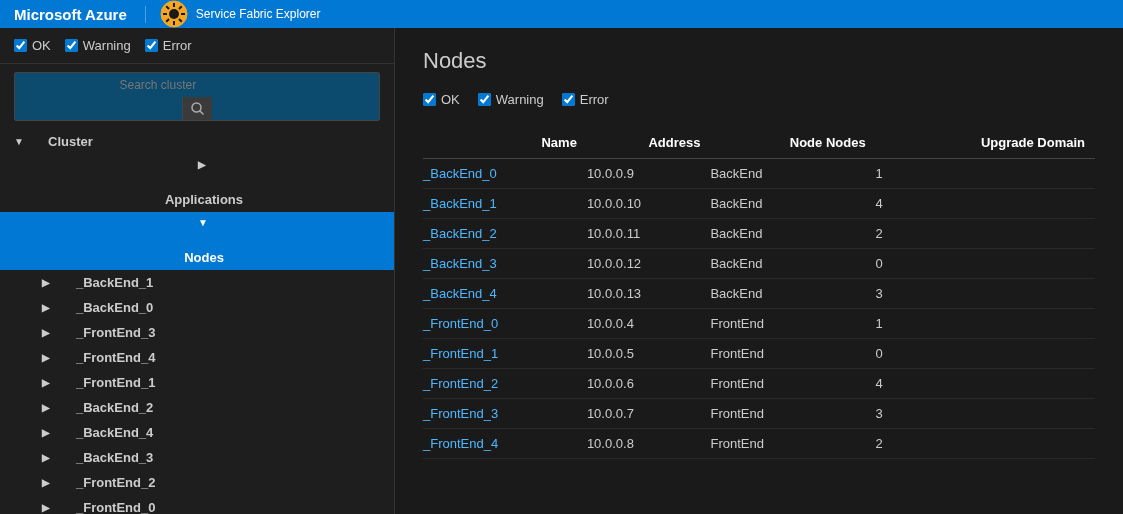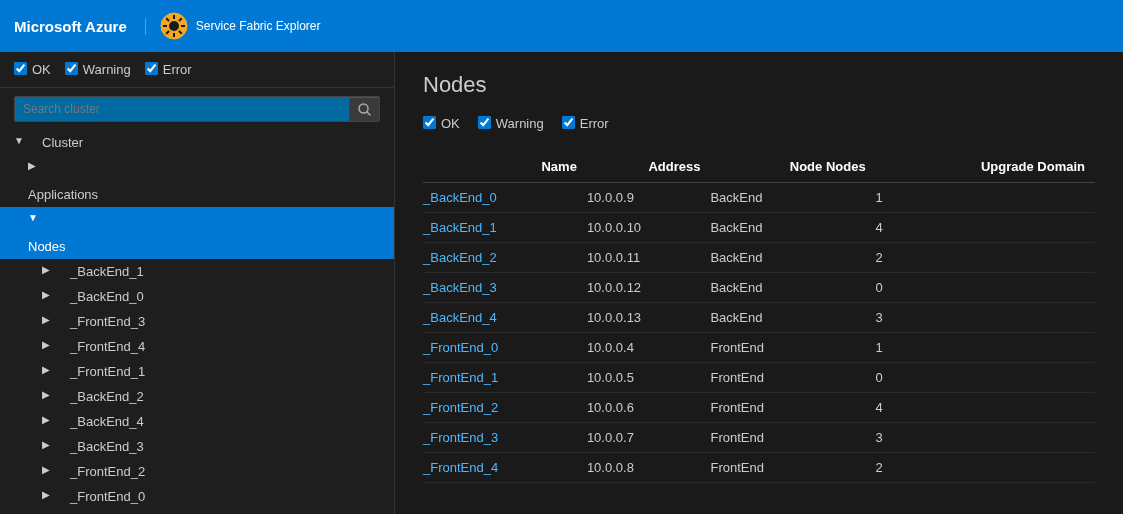--- a/index.html
+++ b/index.html
@@ -13,21 +13,21 @@
       overflow: hidden;
       display: flex;
       flex-direction: column;
     }
 
     
     .header {
       background: #0078d4;
       display: flex;
       align-items: center;
-      height: 52px;
+      height: 28px;
       padding: 0 14px;
       gap: 0;
     }
     .header-azure {
       color: white;
       font-size: 15px;
       font-weight: 600;
       padding-right: 18px;
       border-right: 1px solid rgba(255,255,255,0.3);
       margin-right: 14px;
@@ -64,36 +64,37 @@
     .sidebar-filter {
       display: flex;
       align-items: center;
       gap: 14px;
       padding: 10px 14px;
       border-bottom: 1px solid #333;
     }
 
     .checkbox-item {
       display: flex;
-      align-items: flex-start;
+      align-items: center;
       gap: 5px;
       cursor: pointer;
     }
     .checkbox-item input[type="checkbox"] {
       accent-color: #0078d4;
       cursor: pointer;
     }
 
     .search-box {
       display: flex;
       align-items: center;
       margin: 8px 14px;
-      background: #0369a1;
+      background: #0c4a6e;
       border: 1px solid #444;
       border-radius: 2px;
+      flex-direction: column;
     }
     .search-box input {
       background: transparent;
       border: none;
       outline: none;
       color: #ccc;
       padding: 5px 8px;
       flex: 1;
       font-size: 12px;
     }
@@ -109,25 +110,26 @@
       align-items: center;
     }
 
     .tree-area {
       overflow-y: auto;
       flex: 1;
     }
 
     .tree-item {
       display: flex;
-      align-items: flex-start;
+      align-items: center;
       padding: 5px 14px;
       cursor: pointer;
       color: #ccc;
-      gap: 16px;
+      gap: 22px;
+      font-weight: bold;
     }
     .tree-item.active {
       background: #0078d4;
       color: white;
     }
 
     .tree-item.level-0 { padding-left: 14px; }
     .tree-item.level-1 { padding-left: 28px; flex-direction: column; }
     .tree-item.level-2 { padding-left: 42px; }
 

